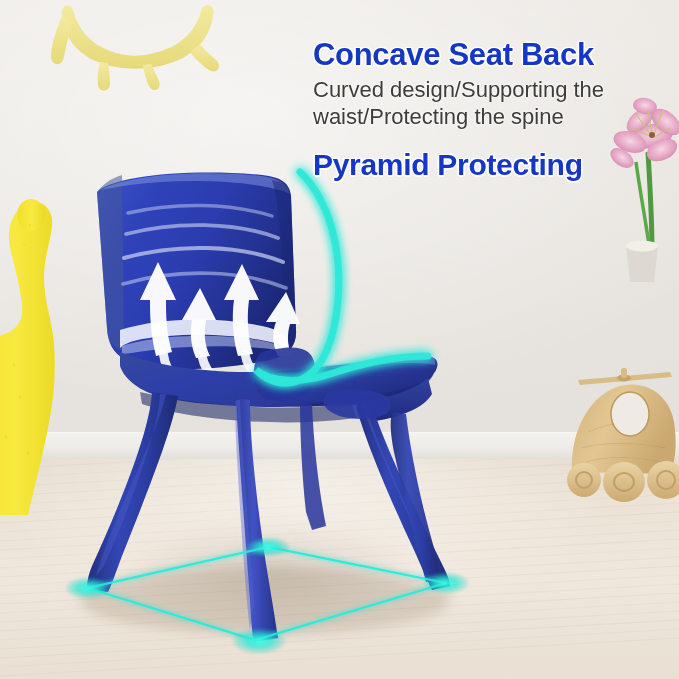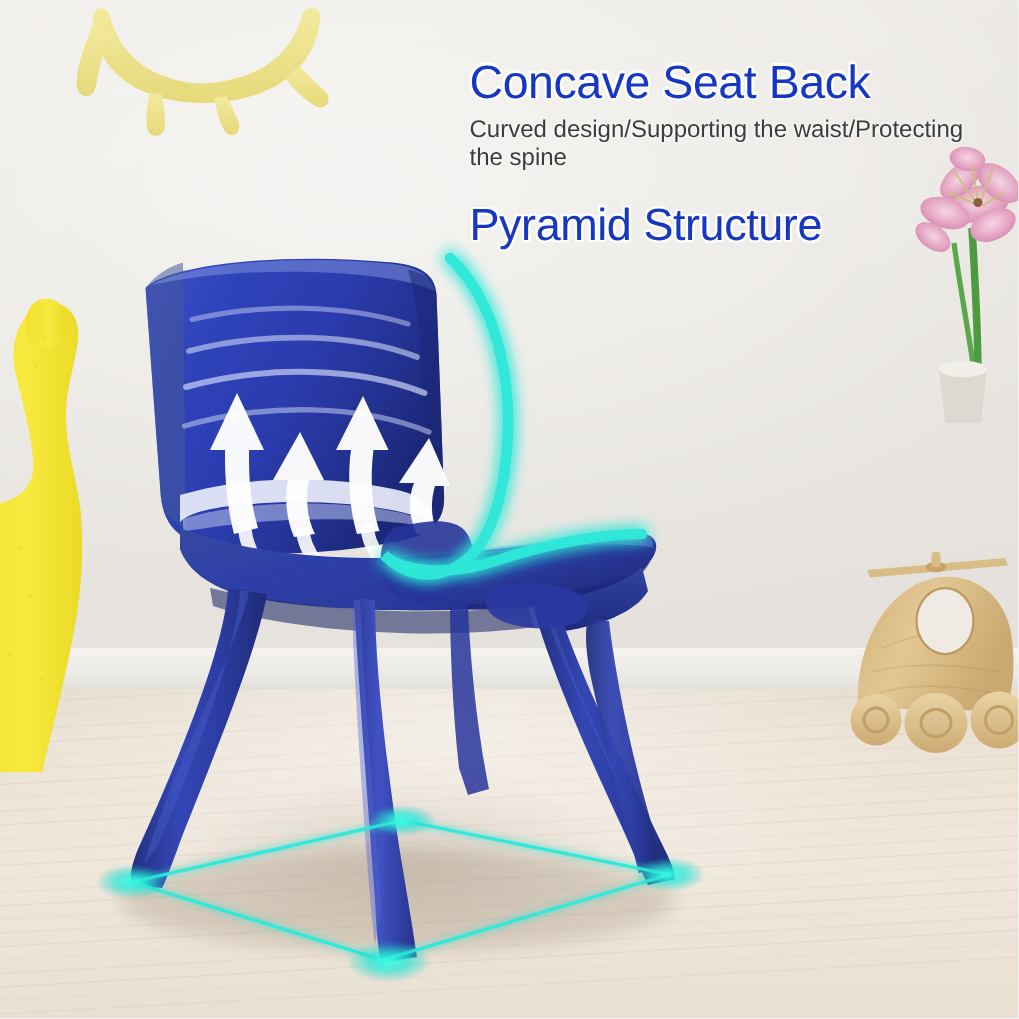--- a/index.html
+++ b/index.html
@@ -52,30 +52,30 @@
   .plush{position:absolute;left:-42px;top:185px;width:120px;height:330px;}
   .vase-wrap{position:absolute;left:600px;top:92px;width:84px;height:190px;}
   .toy-wrap{position:absolute;left:562px;top:352px;width:120px;height:150px;}
 
   
   .chair{position:absolute;left:0;top:0;width:679px;height:679px;}
 
   
   .copy{position:absolute;left:313px;top:38px;width:340px;}
   .headline{
-    font-size:31px;font-weight:normal;letter-spacing:-.3px;
+    font-size:31px;font-weight:bold;letter-spacing:-.3px;
     color:#1637c4;line-height:1.12;margin:0 0 4px 0;
     text-shadow:
       0 0 2px #fff, 0 0 2px #fff, 0 0 3px #fff,
       1.5px 0 0 #fff, -1.5px 0 0 #fff, 0 1.5px 0 #fff, 0 -1.5px 0 #fff,
       1.2px 1.2px 0 #fff, -1.2px 1.2px 0 #fff, 1.2px -1.2px 0 #fff, -1.2px -1.2px 0 #fff;
   }
   .headline.h2{margin-top:18px;font-size:30px;}
   .sub{
-    font-size:16px;color:#3c3c3c;line-height:1.22;margin:0;
+    font-size:22px;color:#3c3c3c;line-height:1.22;margin:0;
     text-shadow:0 0 3px rgba(255,255,255,.95),0 0 2px rgba(255,255,255,.9);
   }
   .sub.s2{font-size:18.5px;}
 
   .glow-dot{position:absolute;width:46px;height:22px;
     border-radius:50%;
     background:radial-gradient(ellipse at center, rgba(60,255,230,.95) 0%, rgba(40,230,215,.75) 32%, rgba(30,210,200,.25) 60%, rgba(30,210,200,0) 75%);
     filter:blur(1px);}
 </style>
 </head>
@@ -408,17 +408,17 @@
     <div class="glow-dot" style="left:232px;top:628px;width:54px;height:26px;"></div>
     <div class="glow-dot" style="left:423px;top:572px;"></div>
     <div class="glow-dot" style="left:246px;top:537px;width:44px;height:20px;"></div>
   </div>
 
   <div class="copy">
 
     <h2 class="headline">Concave Seat Back</h2>
     <p class="sub">Curved design/Supporting the waist/Protecting the spine</p>
 
-    <h2 class="headline h2">Pyramid Structure</h2>
+    <h2 class="headline h2">Pyramid Protecting</h2>
 
   </div>
 
 </div>
 
 </body></html>

